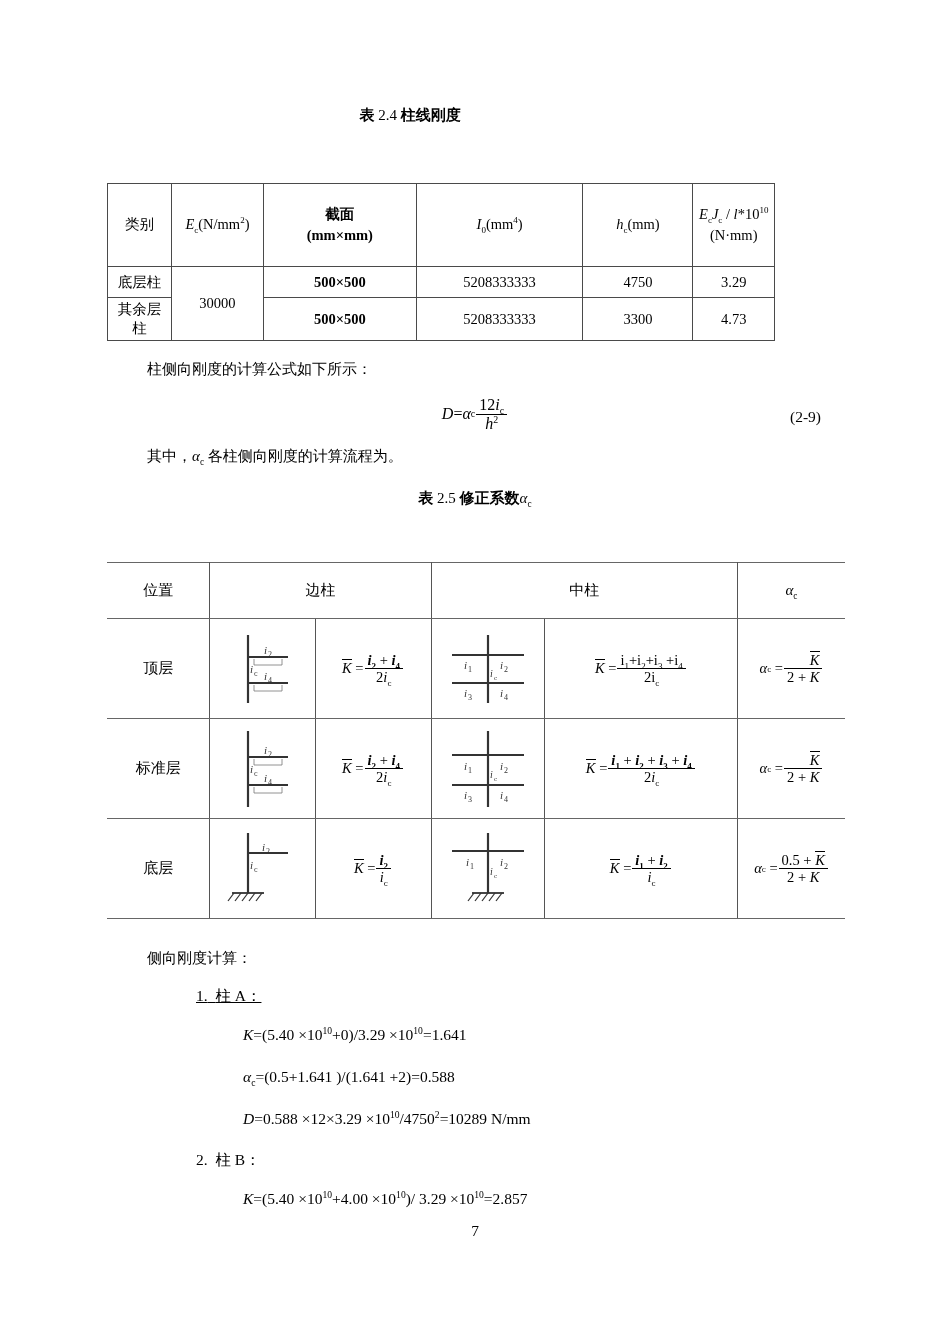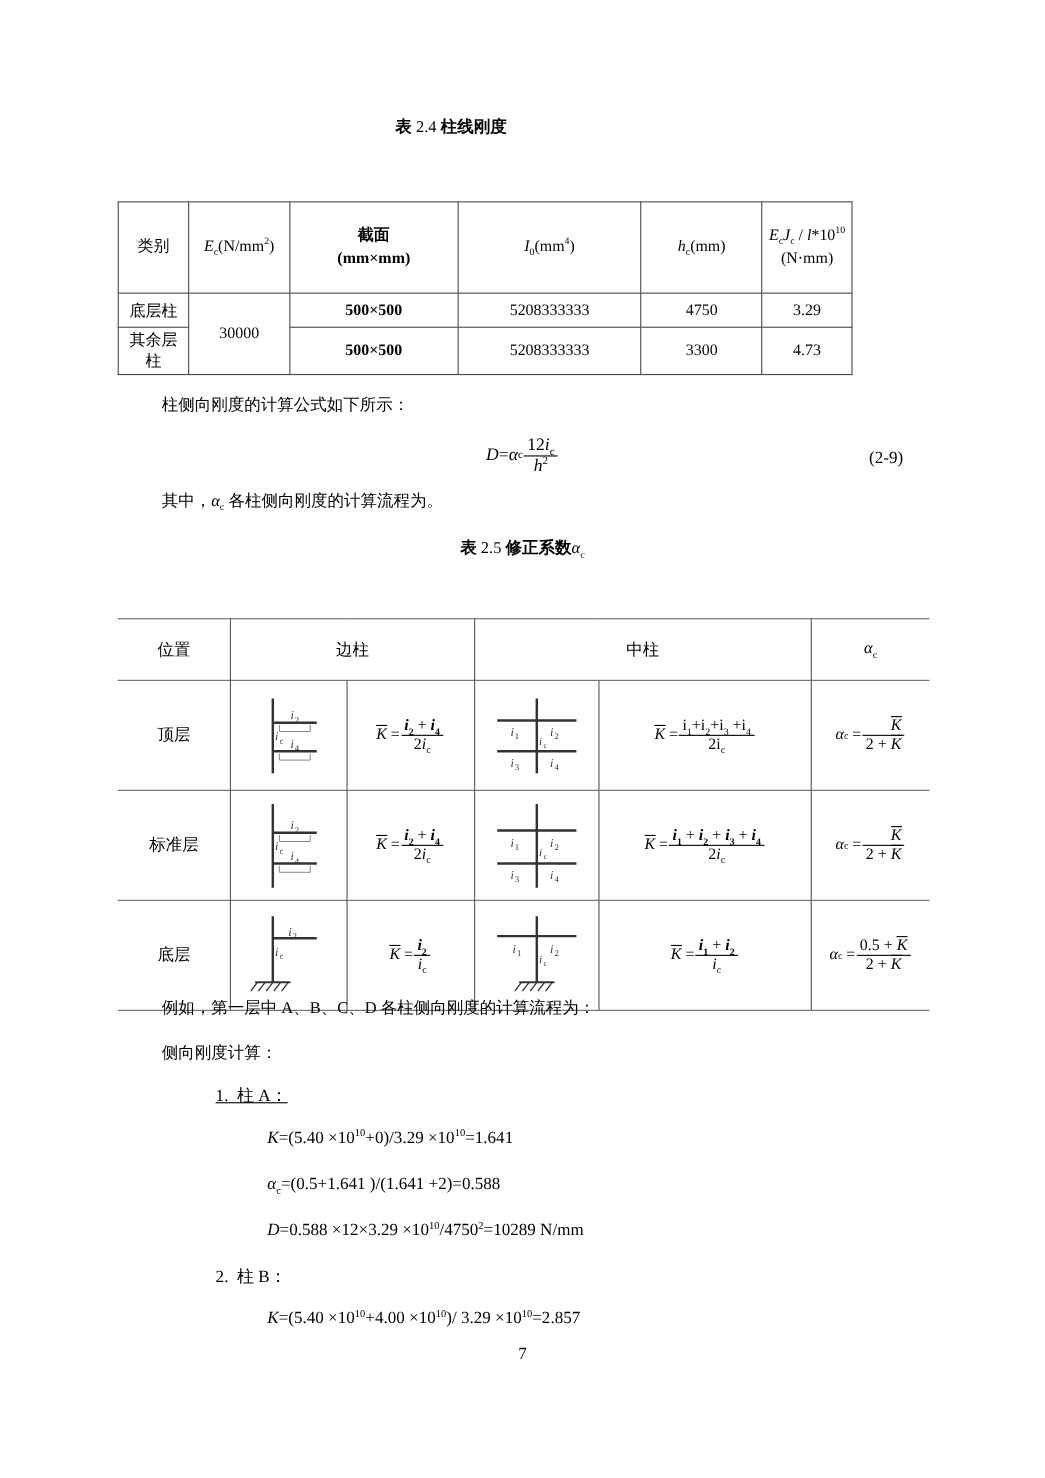--- a/index.html
+++ b/index.html
@@ -420,21 +420,20 @@
           <span class="frac">
             <span class="nm">0.5 + <span class="kbar">K</span></span>
             <span class="dn">2 + <span class="kbar">K</span></span>
           </span>
         </span>
       </td>
     </tr>
   </tbody>
     </table>
 
-  <div class="para" id="p-example">例如，第一层中 A、B、C、D 各柱侧向刚度的计算流程为：</div>
   <div class="para" id="p-calc-head">侧向刚度计算：</div>
 
   <div class="li" id="li1">
     <span>1.</span>&nbsp;&nbsp;<span>柱 A：</span>
   </div>
   <div class="eqline" id="li1-a">
     <span class="it">K</span>=(5.40 ×10<sup>10</sup>+0)/3.29 ×10<sup>10</sup>=1.641
   </div>
   <div class="eqline" id="li1-b">
     <span class="it">α</span><sub>c</sub>=(0.5+1.641 )/(1.641 +2)=0.588

